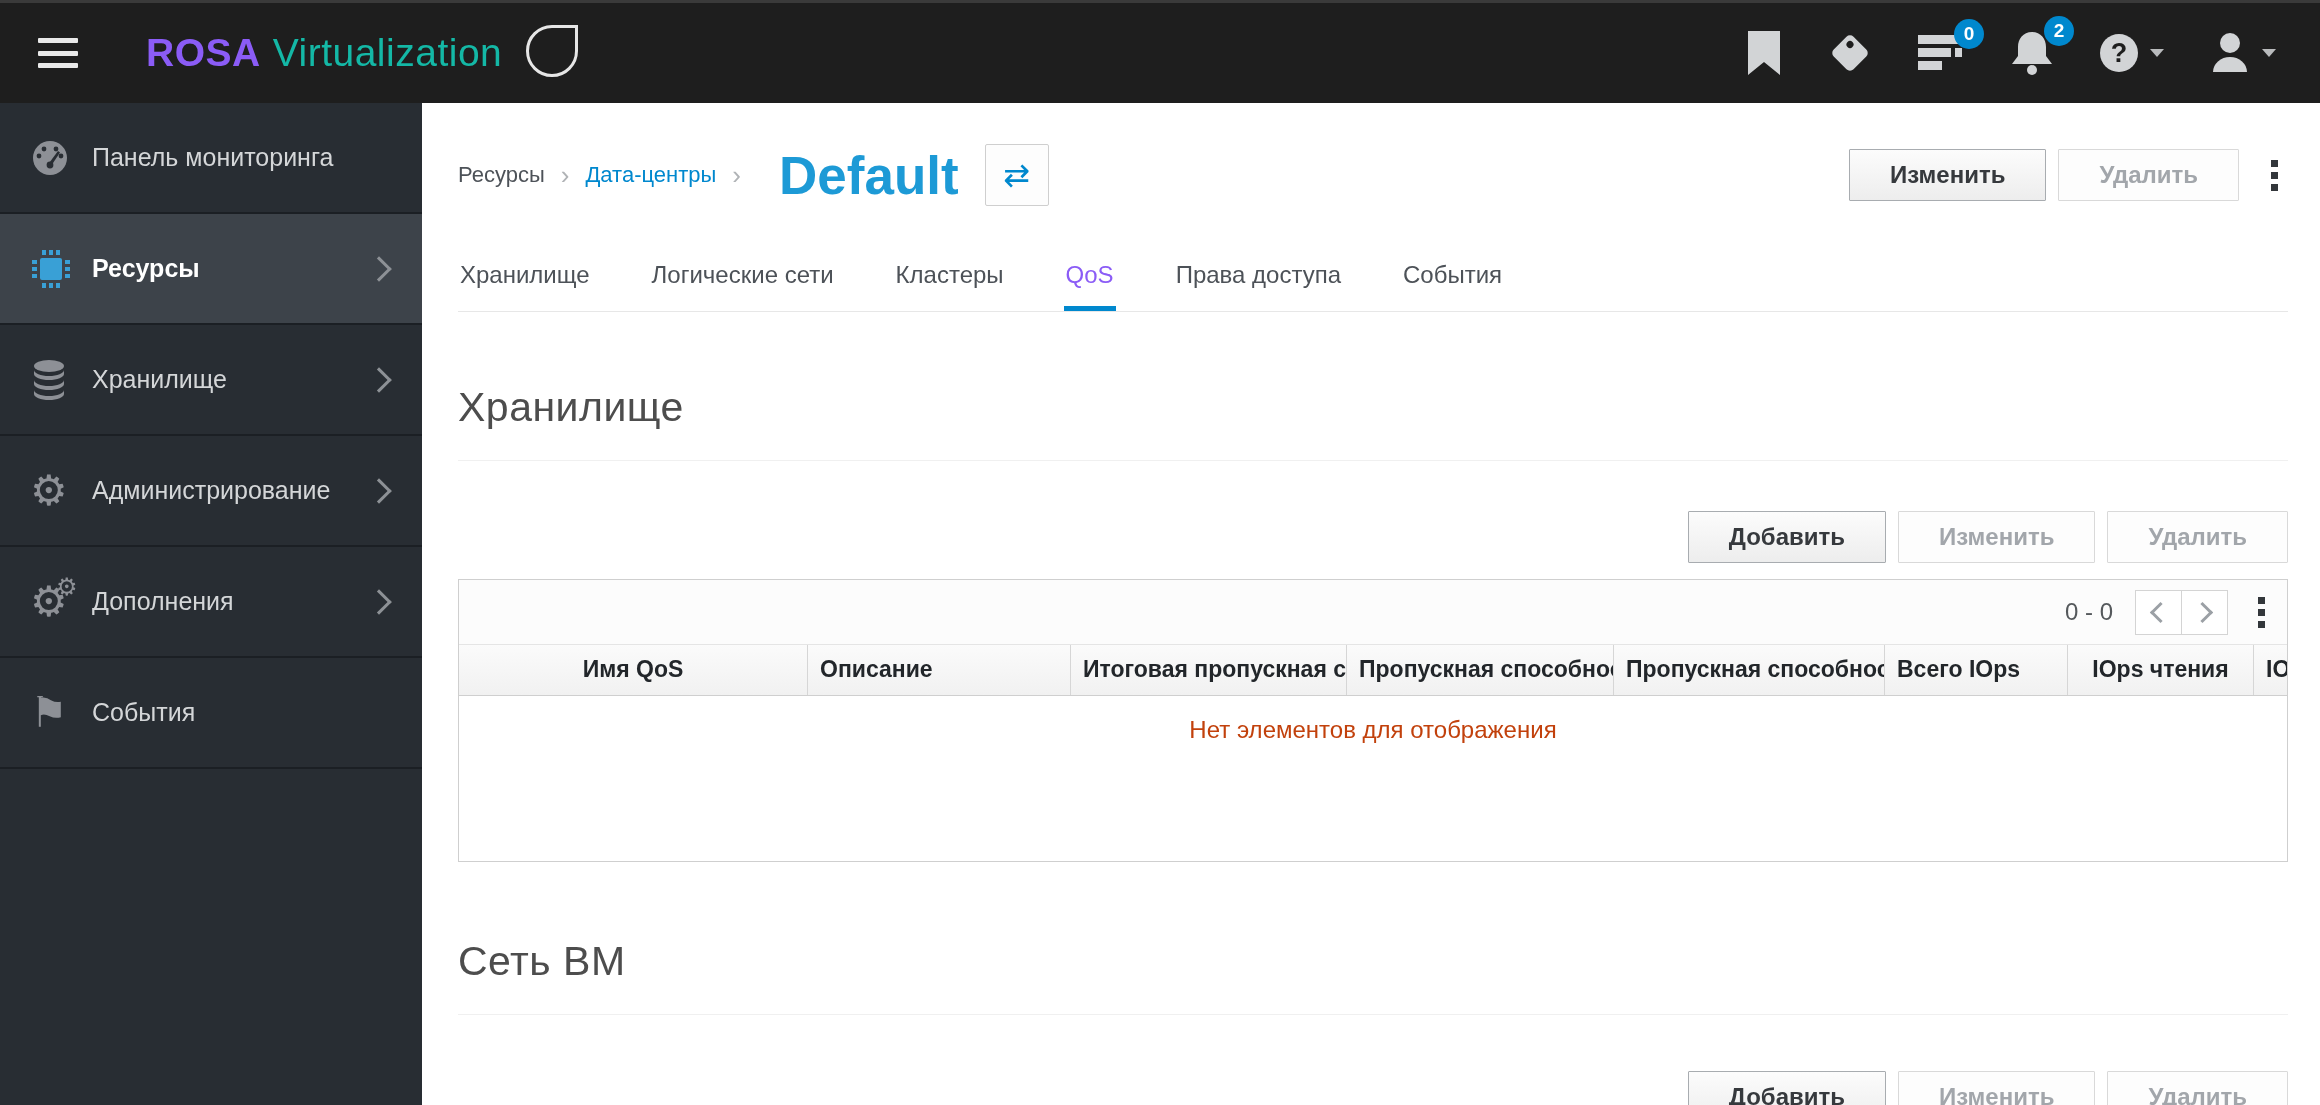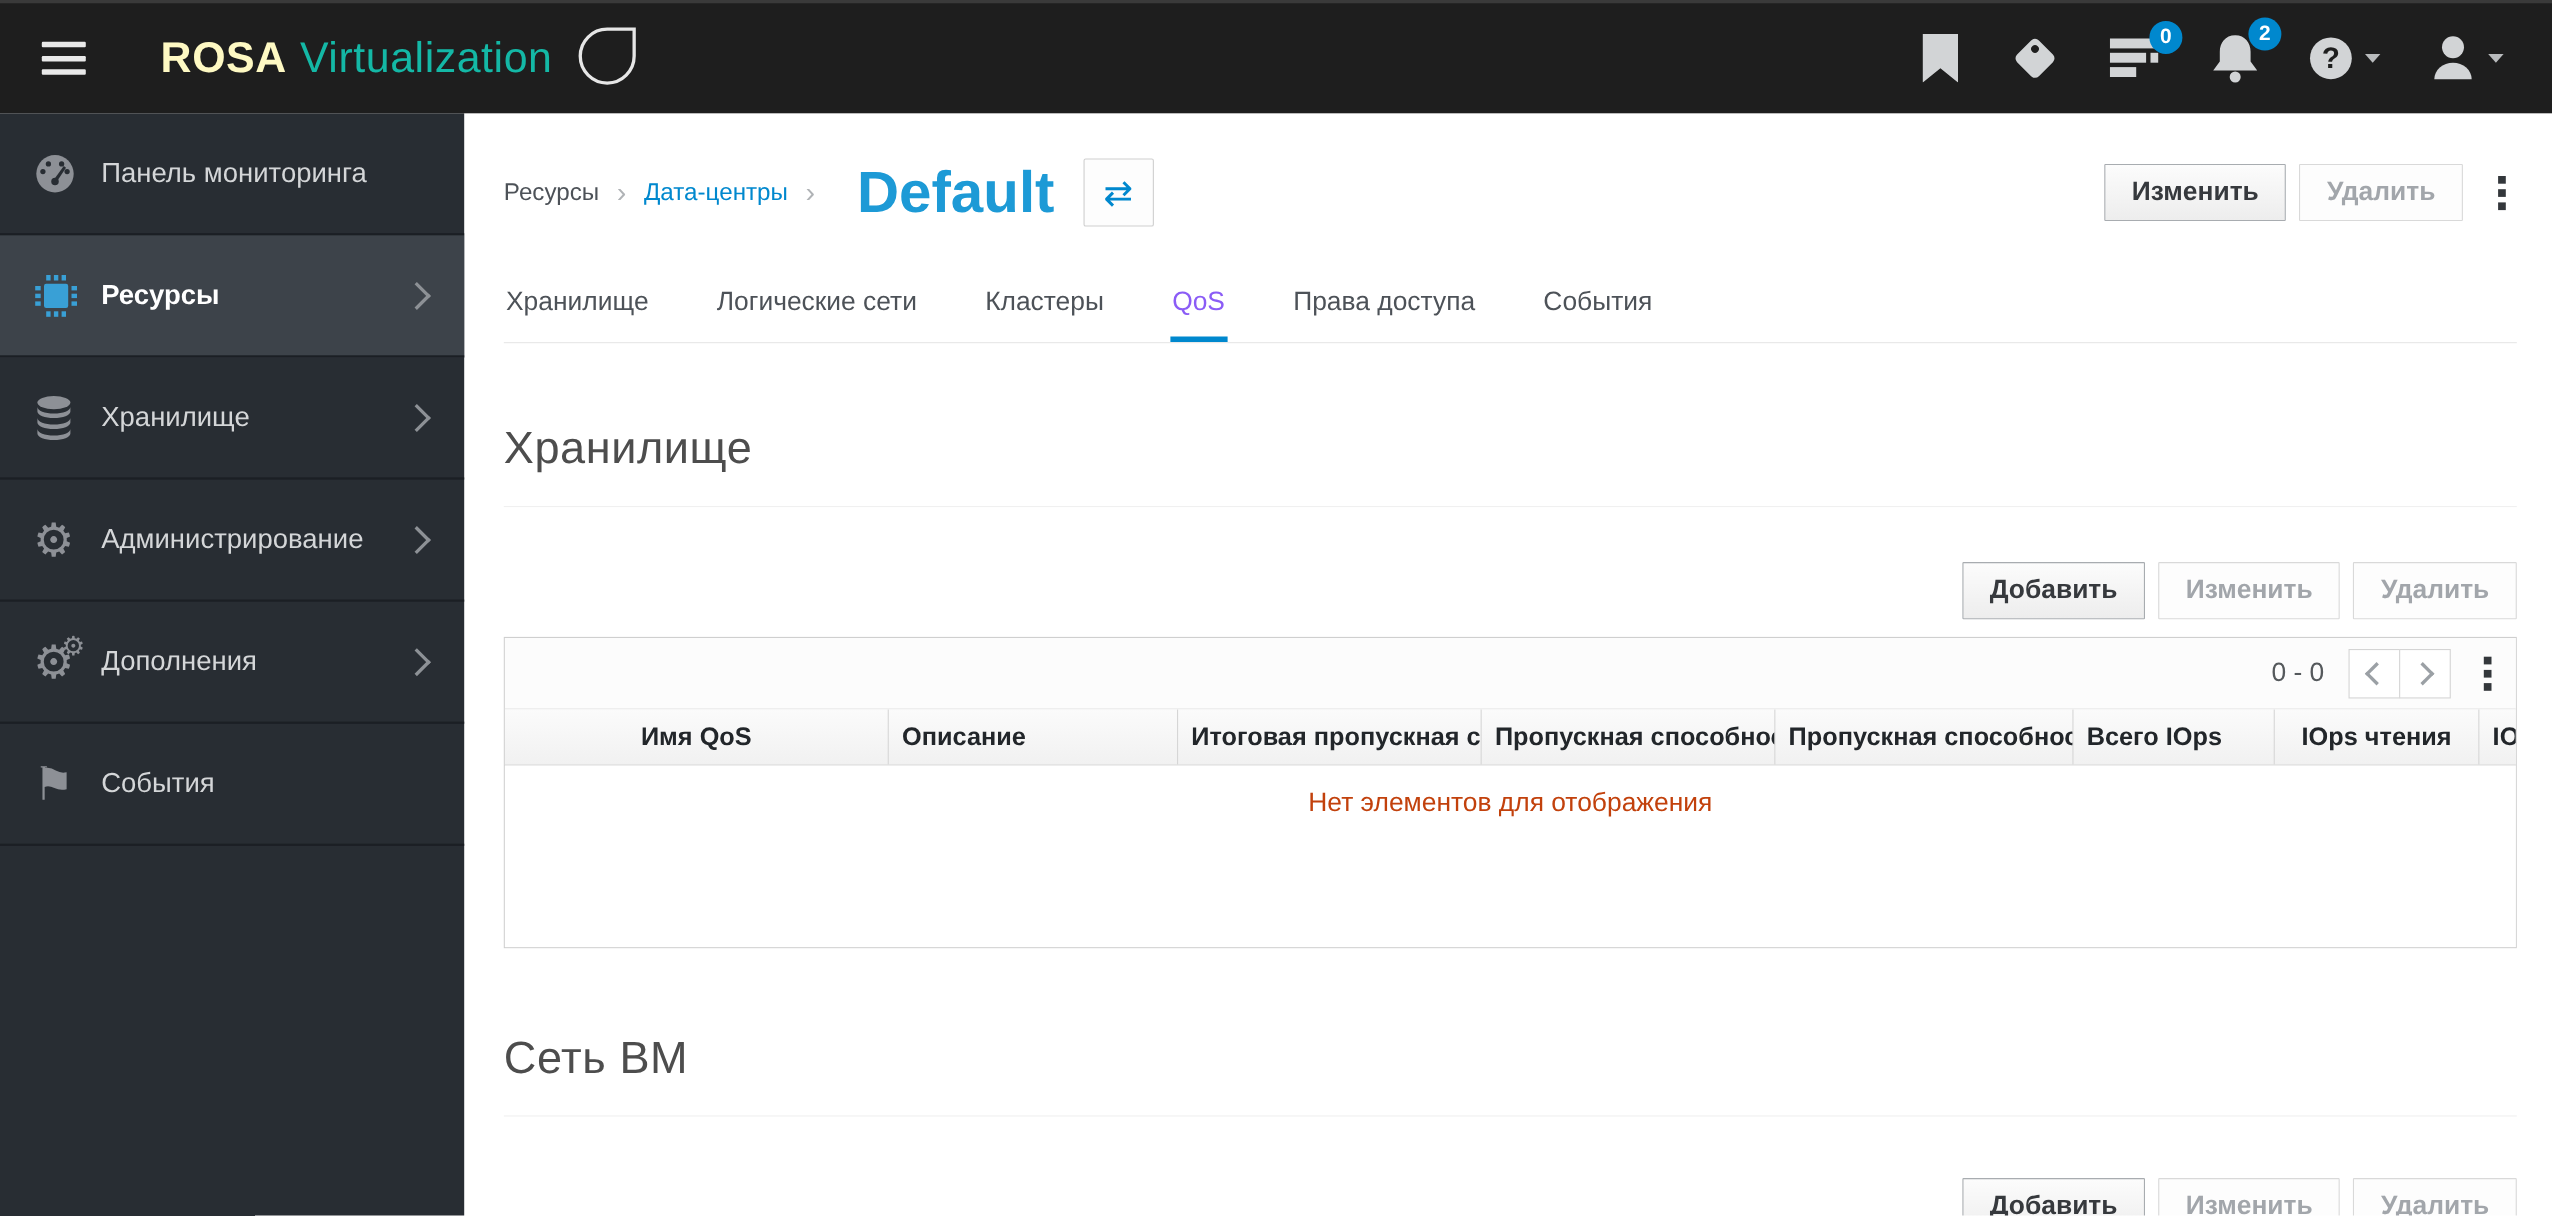--- a/index.html
+++ b/index.html
@@ -10,21 +10,21 @@
   }
   
   #masthead{
     position:absolute;left:0;top:0;width:2320px;height:103px;
     background:#1e1e1e;border-top:3px solid #3a3a3a;box-sizing:border-box;
     display:flex;align-items:center;z-index:10;
   }
   .hamburger{width:40px;height:30px;margin-left:38px;display:flex;flex-direction:column;justify-content:space-between;cursor:pointer;background:none;border:none;padding:0;}
   .hamburger span{display:block;height:5px;background:#e9e9e9;border-radius:1px;}
   .brand{display:flex;align-items:center;margin-left:68px;}
-  .brand-bold{color:#fef9c3;font-size:39px;font-weight:bold;letter-spacing:.5px;}
+  .brand-bold{color:#8b5cf6;font-size:39px;font-weight:bold;letter-spacing:.5px;}
   .brand-rest{color:#14b8a6;font-size:39px;font-weight:400;margin-left:12px;letter-spacing:.5px;}
   .brand-mark{
     width:46px;height:46px;margin-left:24px;margin-top:-4px;
     border:3px solid #e6e6e6;border-radius:50% 0 50% 50%;
   }
   .mast-right{margin-left:auto;display:flex;align-items:center;gap:46px;margin-right:44px;}
   .mast-ic{position:relative;color:#d2d4d6;display:flex;align-items:center;background:none;border:none;padding:0;cursor:pointer;}
   .mast-ic svg{display:block;}
   .badge{
     position:absolute;top:-14px;right:-20px;min-width:30px;height:30px;border-radius:15px;
@@ -61,21 +61,21 @@
   .crumb-link{font-size:22px;color:#0088ce;cursor:pointer;text-decoration:none;}
   .page-title{font-size:53px;font-weight:700;color:#1d9ad6;margin-left:22px;white-space:nowrap;}
   .title-edit-btn{
     margin-left:26px;width:64px;height:62px;border:1px solid #cfcfcf;background:#fdfdfd;border-radius:2px;
     display:flex;align-items:center;justify-content:center;cursor:pointer;
   }
   .swap-glyph{font-family:"DejaVu Sans",sans-serif;font-size:32px;color:#0088ce;line-height:1;}
   .page-actions{margin-left:auto;display:flex;align-items:center;}
   .btn{
     display:inline-flex;align-items:center;justify-content:center;
-    height:52px;padding:0 24px;font-size:24px;font-weight:600;
+    height:52px;padding:0 40px;font-size:24px;font-weight:600;
     color:#36393d;background:linear-gradient(#fcfcfc,#ededed);
     border:1px solid #a8acb0;border-radius:1px;cursor:pointer;white-space:nowrap;
     font-family:"Liberation Sans",sans-serif;
   }
   .btn + .btn{margin-left:12px;}
   .btn.disabled{color:#a2a6ab;background:#fdfdfd;border-color:#d9d9d9;cursor:default;}
   .kebab{background:none;border:none;padding:0 10px;margin-left:22px;cursor:pointer;display:flex;flex-direction:column;gap:5px;align-items:center;}
   .kebab i{width:7px;height:7px;background:#33373b;display:block;}
   
   .tabs{margin-top:32px;display:flex;border-bottom:1px solid #e7e7e7;}

